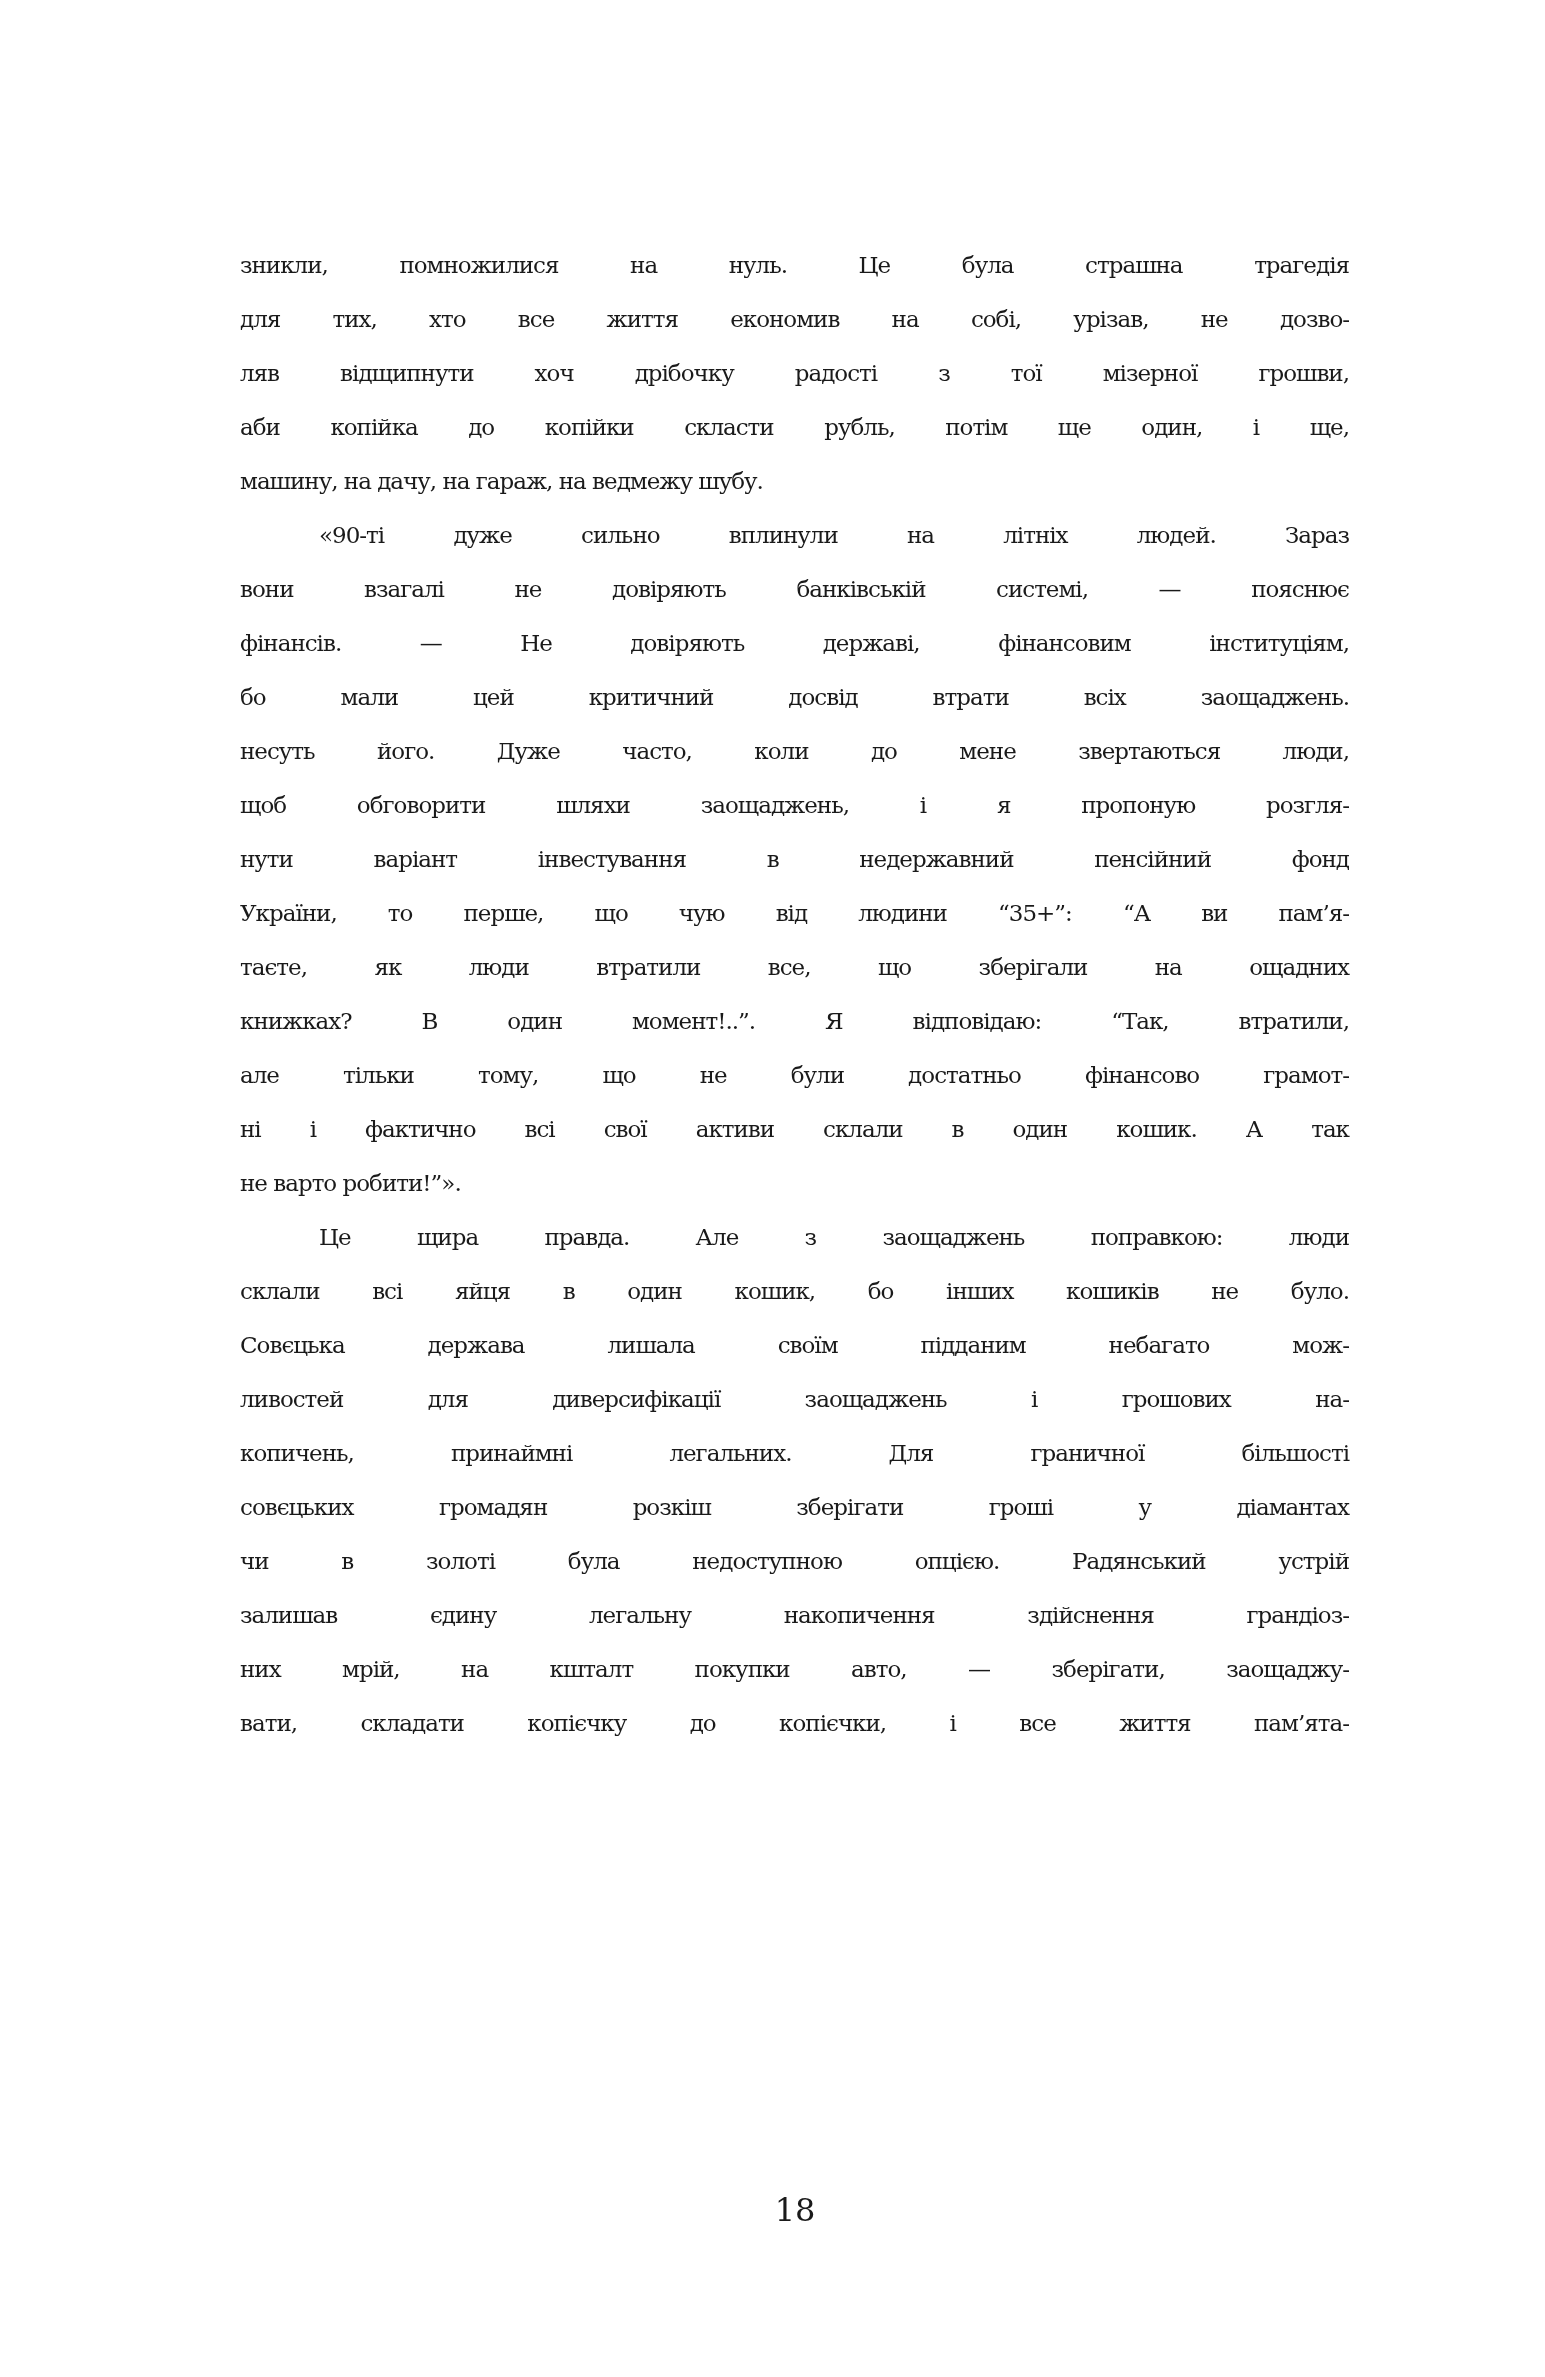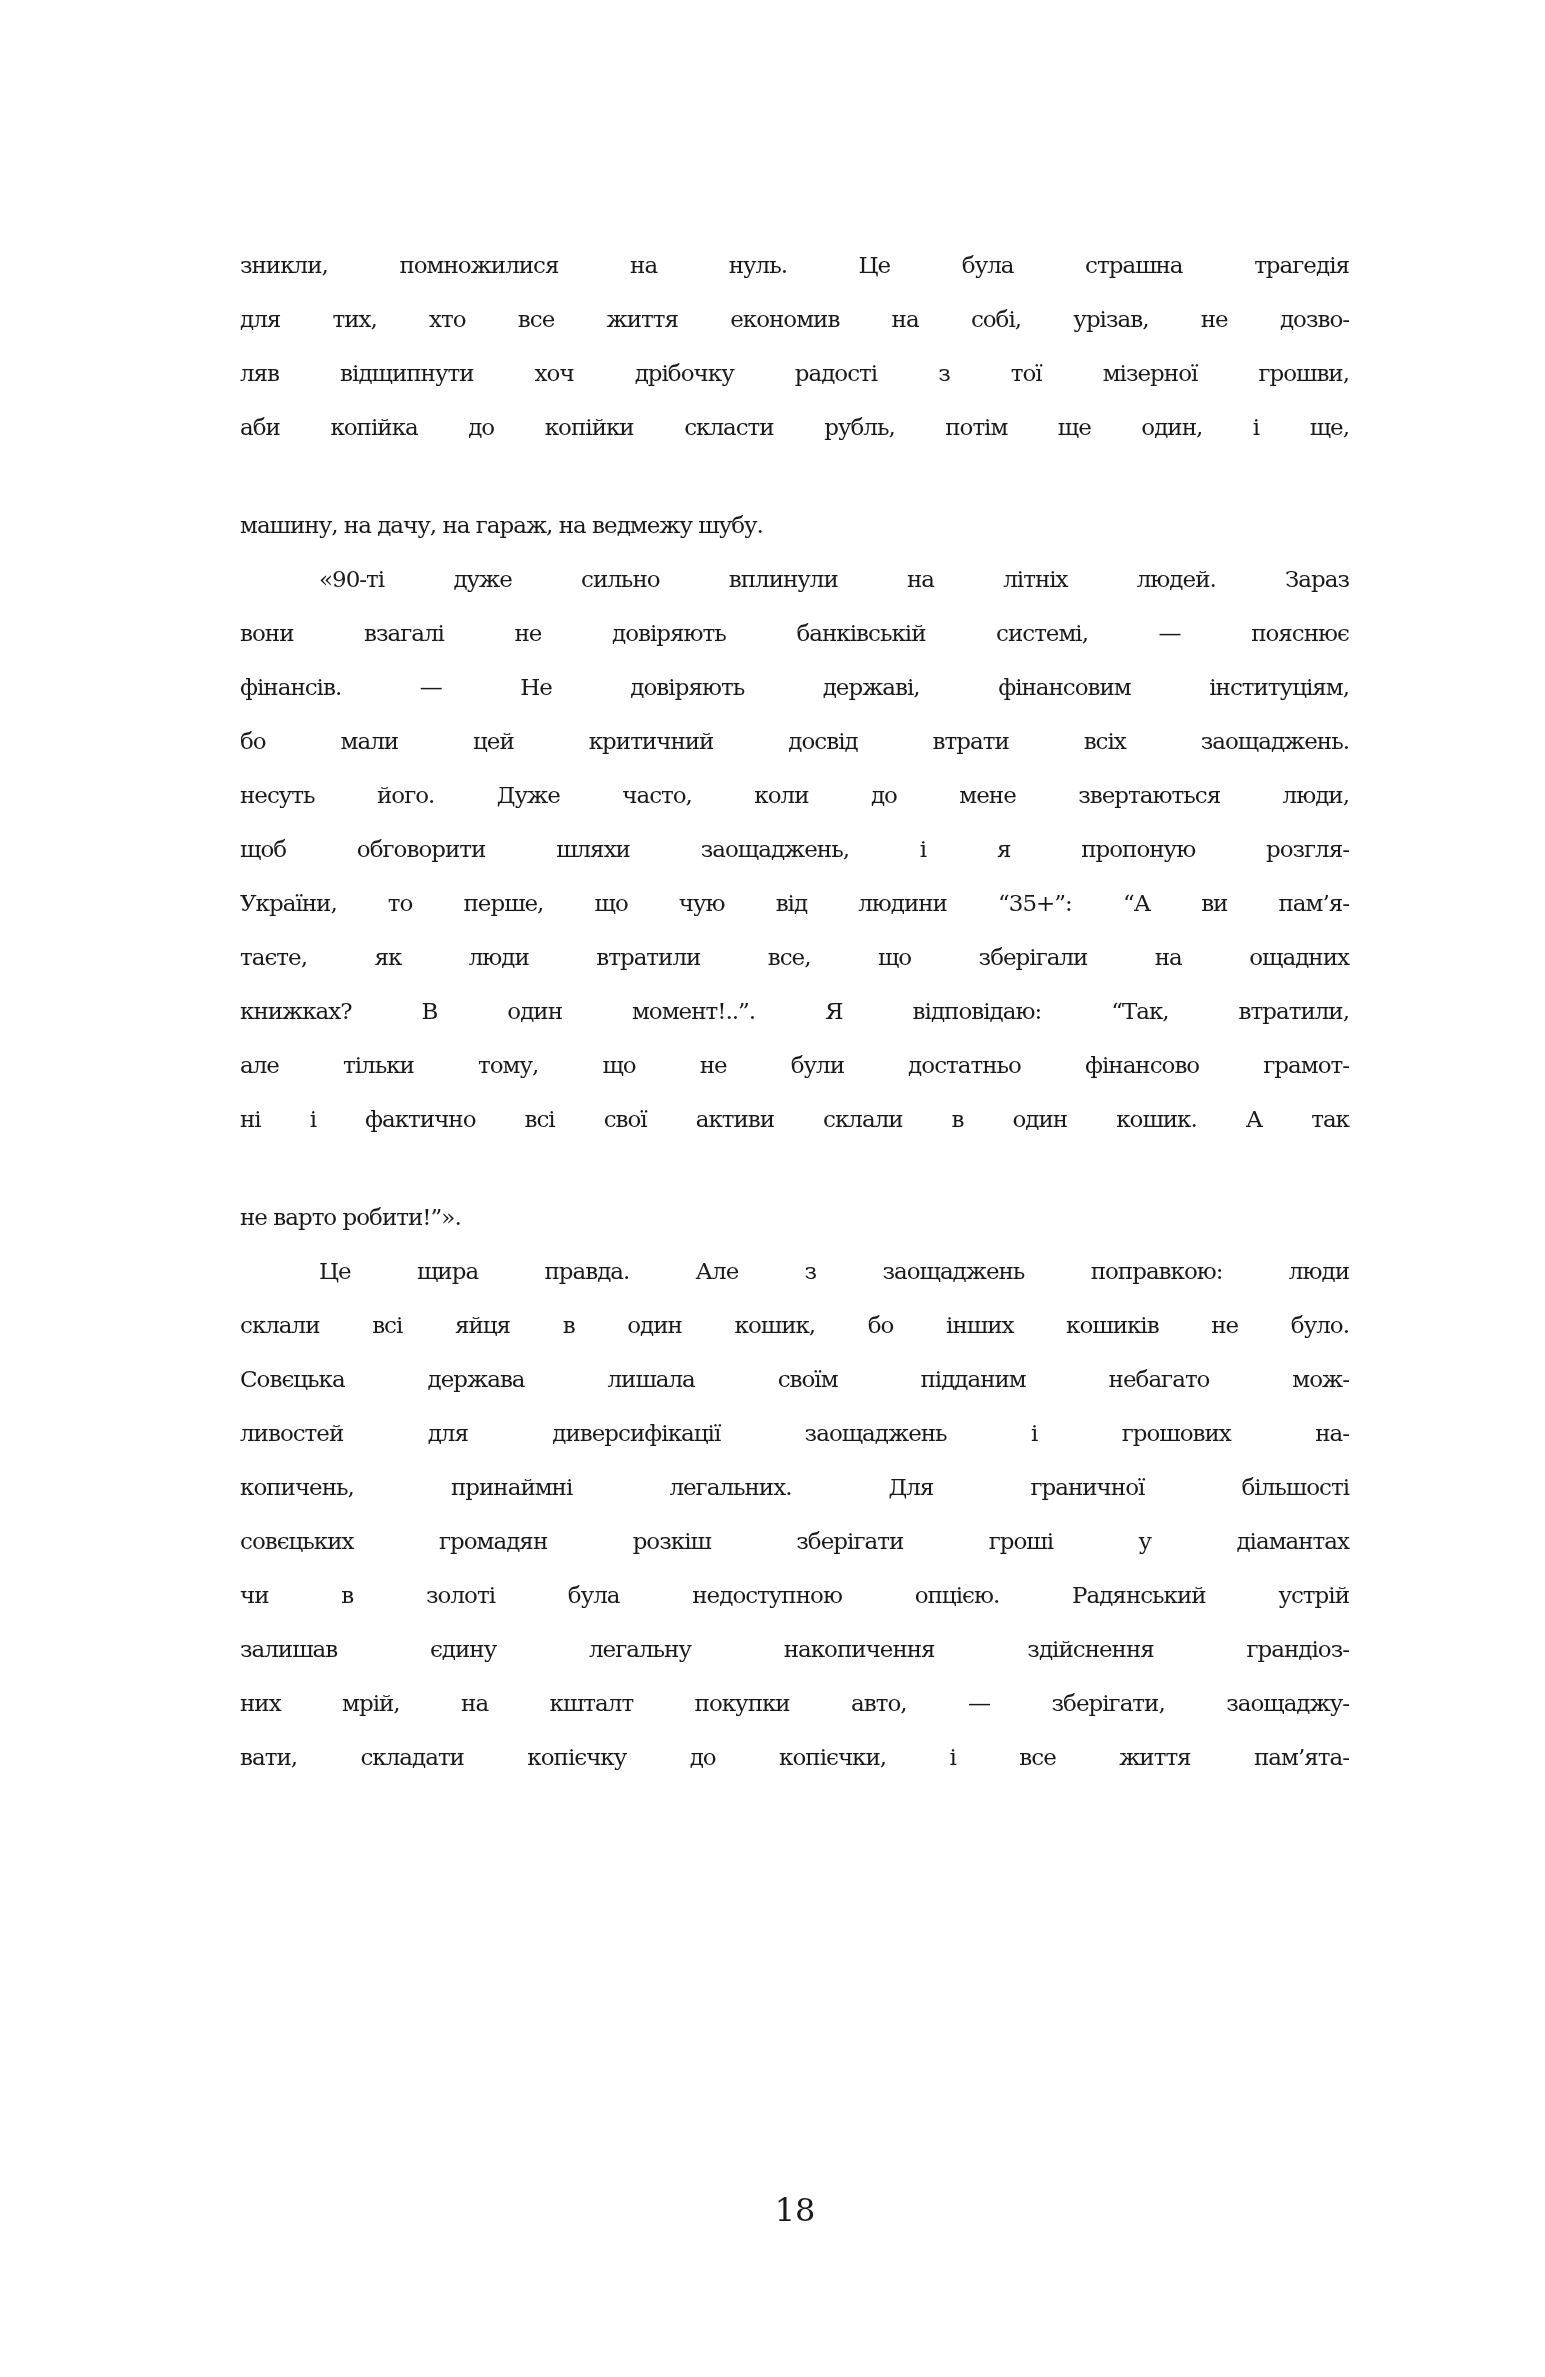--- a/index.html
+++ b/index.html
@@ -10,21 +10,21 @@
   }
   .text-block {
     position: absolute; left: 240px; top: 238px; width: 1109px;
     font-family: "DejaVu Serif", "Liberation Serif", serif;
     font-size: 23px; line-height: 54px; letter-spacing: -1px;
   }
   .line {
     display: block; height: 54px; white-space: nowrap;
     text-align: justify; text-align-last: justify;
   }
-  .line.last { text-align-last: left; margin-top: 44px; }
+  .line.last { text-align-last: left; }
   .line.indent { padding-left: 79px; }
   .page-number {
     position: absolute; left: 0; width: 1590px; top: 2191px;
     text-align: center;
     font-family: "DejaVu Serif", "Liberation Serif", serif;
     font-size: 32px; color: #1a1a1a;
   }
 </style>
 </head>
 <body>
@@ -37,20 +37,21 @@
     <span class="line">ляв відщипнути хоч дрібочку радості з тої мізерної грошви,</span>
     <span class="line">аби копійка до копійки скласти рубль, потім ще один, і ще,</span>
     <span class="line last">машину, на дачу, на гараж, на ведмежу шубу.</span>
 
     <span class="line indent">«90-ті дуже сильно вплинули на літніх людей. Зараз</span>
     <span class="line">вони взагалі не довіряють банківській системі, — пояснює</span>
     <span class="line">фінансів. — Не довіряють державі, фінансовим інституціям,</span>
     <span class="line">бо мали цей критичний досвід втрати всіх заощаджень.</span>
     <span class="line">несуть його. Дуже часто, коли до мене звертаються люди,</span>
     <span class="line">щоб обговорити шляхи заощаджень, і я пропоную розгля-</span>
+    <span class="line">нути варіант інвестування в недержавний пенсійний фонд</span>
     <span class="line">України, то перше, що чую від людини “35+”: “А ви пам’я-</span>
     <span class="line">таєте, як люди втратили все, що зберігали на ощадних</span>
     <span class="line">книжках? В один момент!..”. Я відповідаю: “Так, втратили,</span>
     <span class="line">але тільки тому, що не були достатньо фінансово грамот-</span>
     <span class="line">ні і фактично всі свої активи склали в один кошик. А так</span>
     <span class="line last">не варто робити!”».</span>
 
     <span class="line indent">Це щира правда. Але з заощаджень поправкою: люди</span>
     <span class="line">склали всі яйця в один кошик, бо інших кошиків не було.</span>
     <span class="line">Совєцька держава лишала своїм підданим небагато мож-</span>

